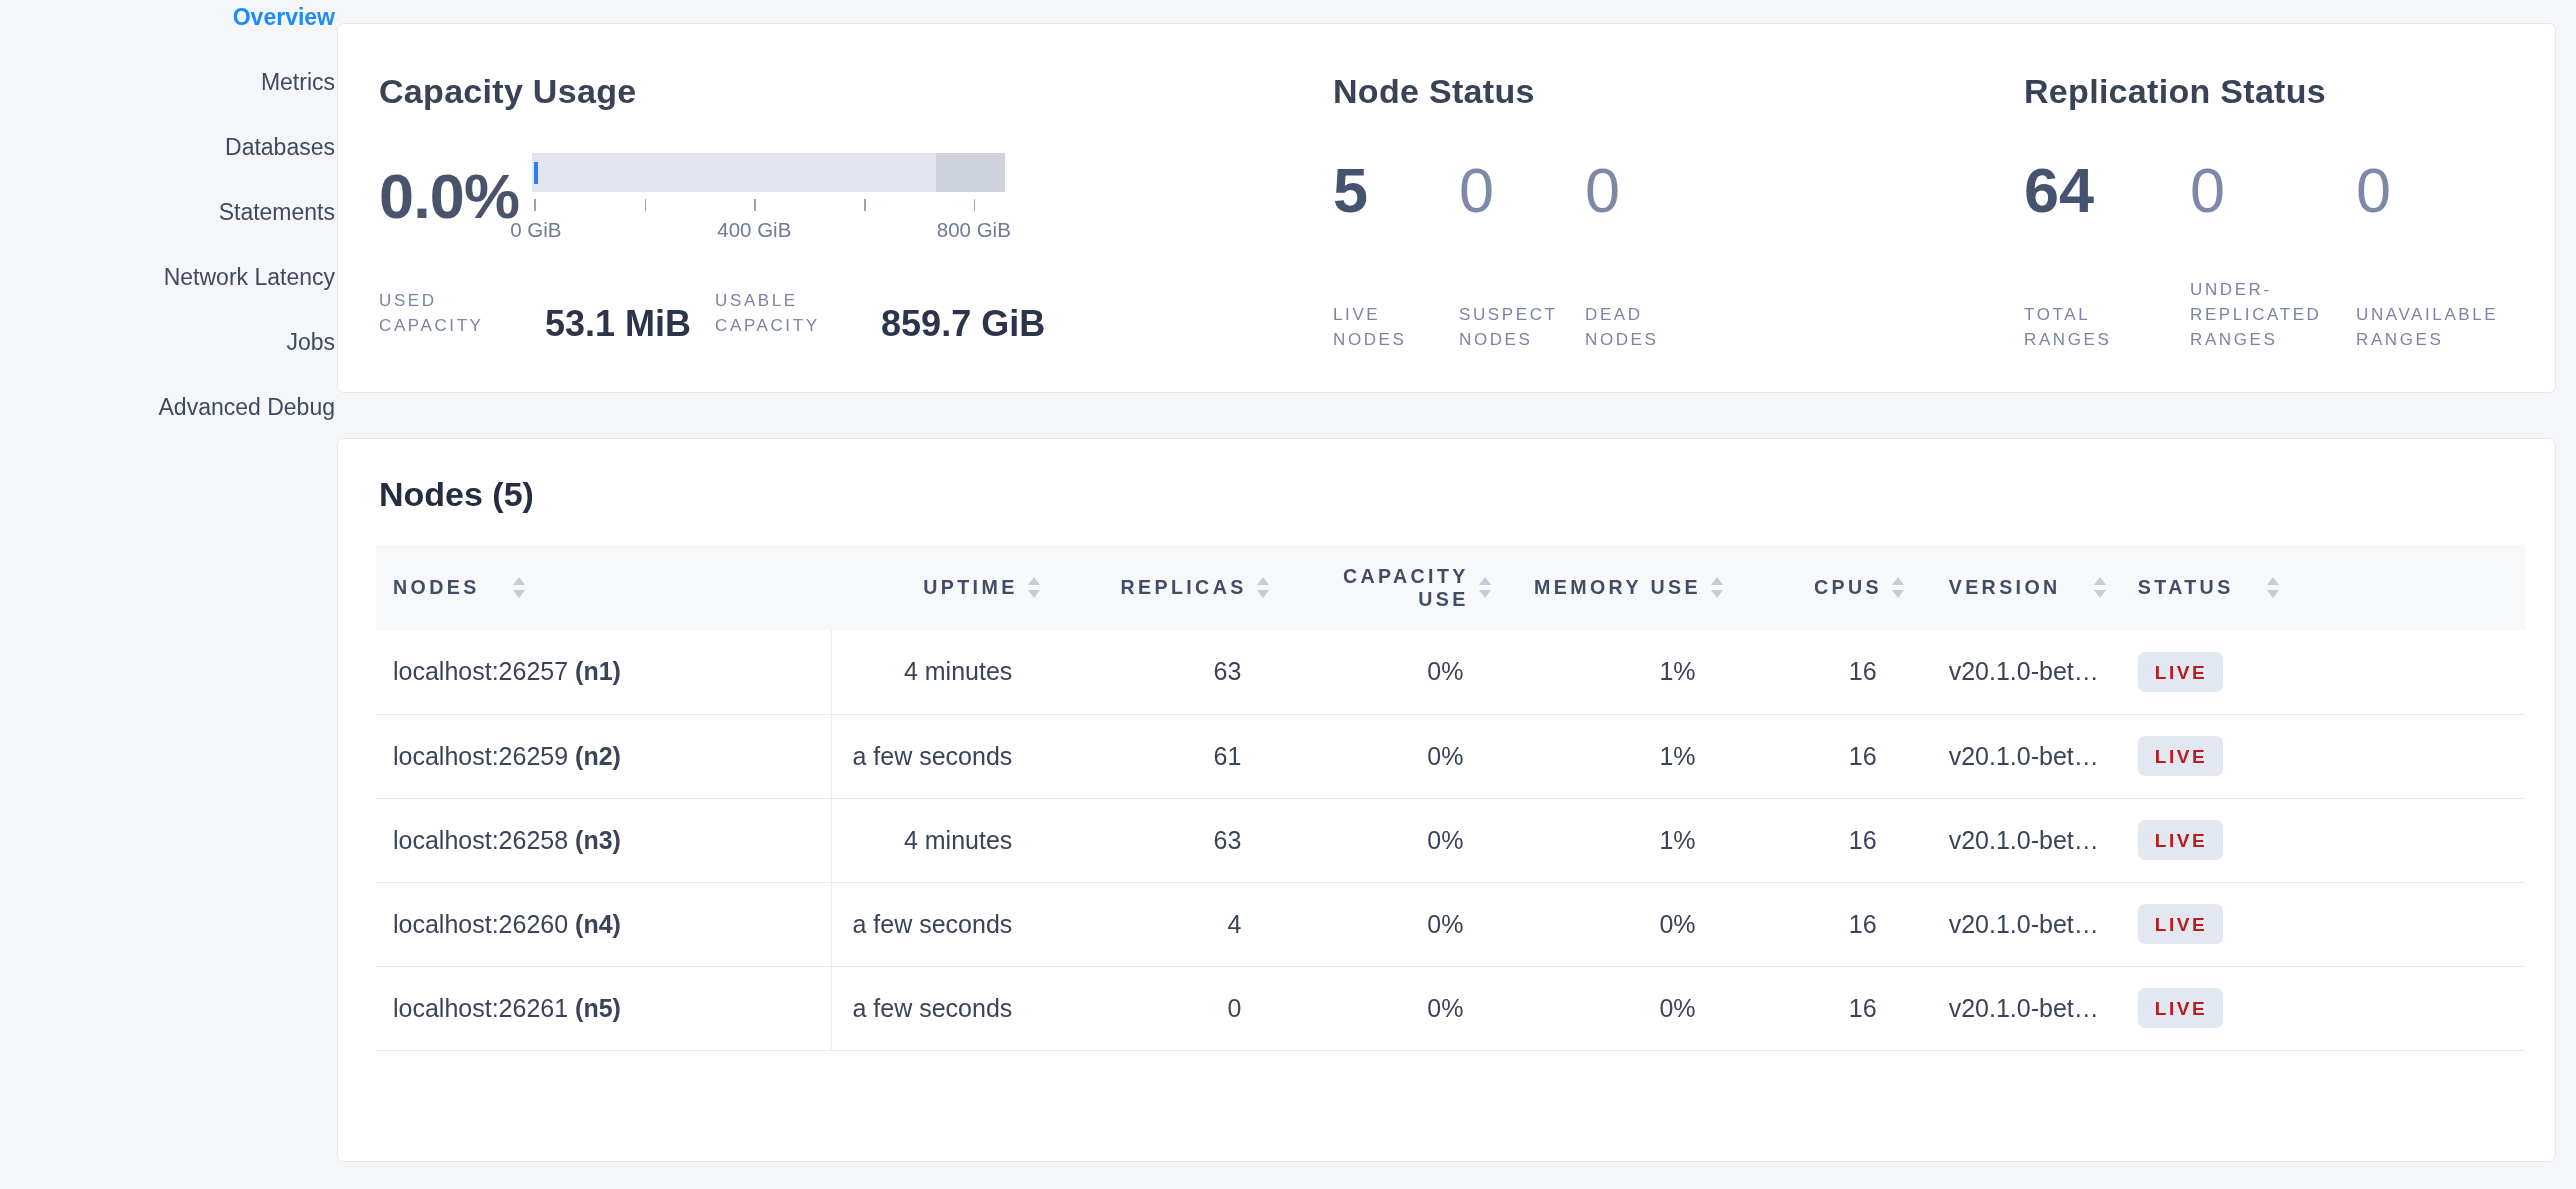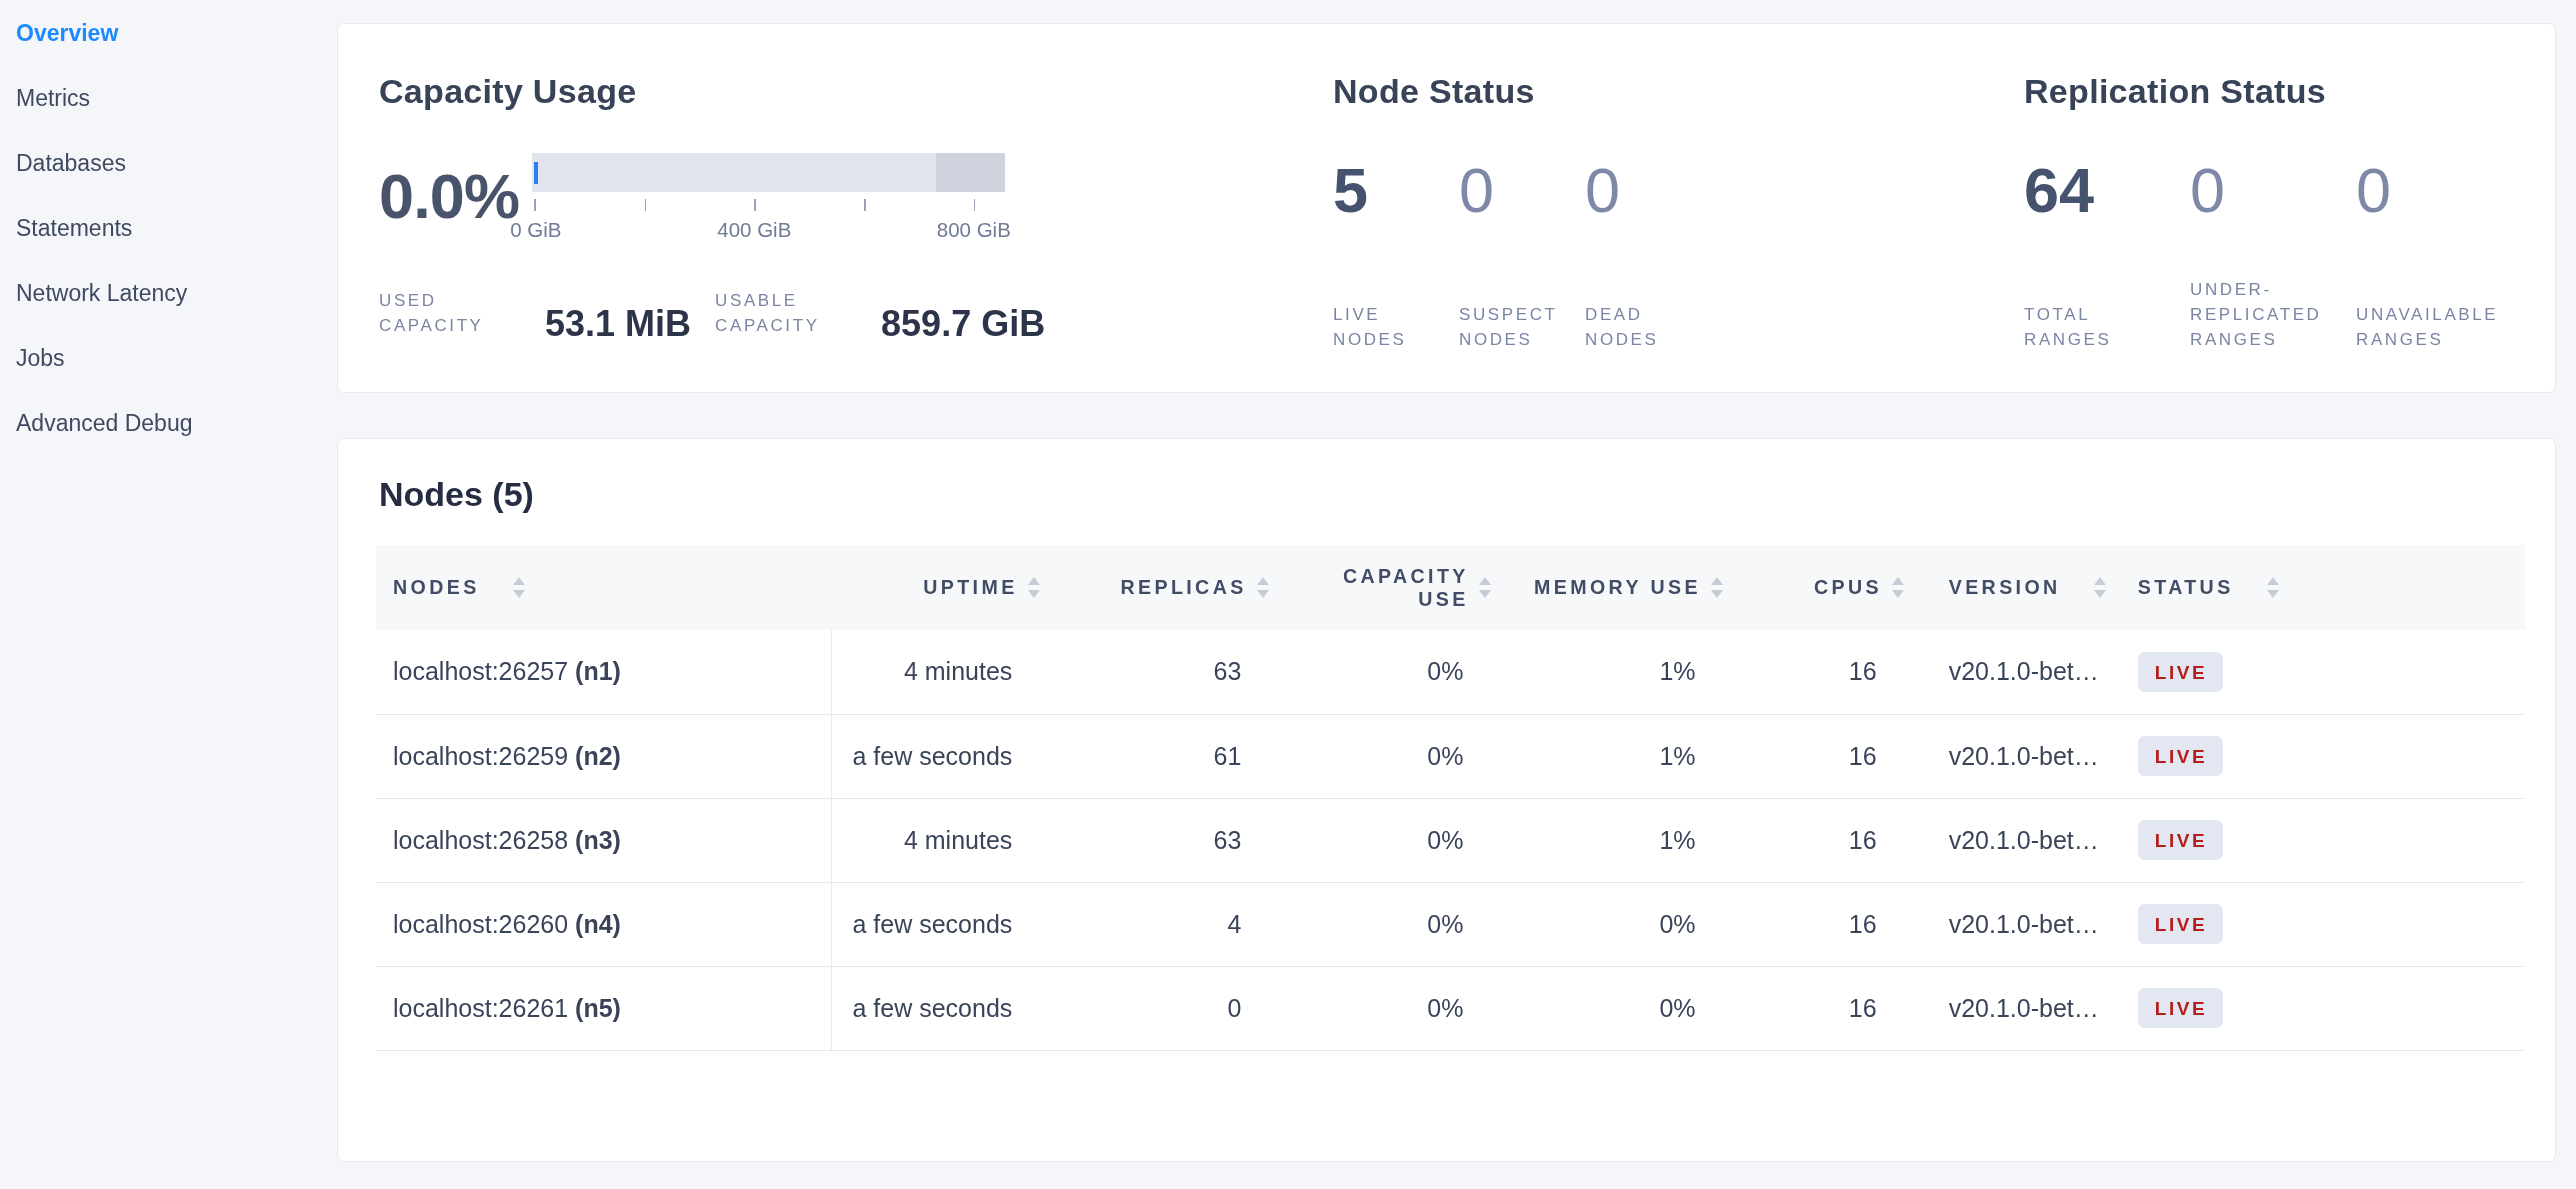--- a/index.html
+++ b/index.html
@@ -6,21 +6,21 @@
   html, body { width: 2576px; height: 1189px; }
   body {
     font-family: "Liberation Sans", sans-serif;
     background: #f4f6fa;
     color: #3a4459;
     overflow: hidden;
   }
   .page { position: relative; width: 2576px; height: 1189px; }
 
   
-  .sidebar { position: absolute; left: 0; top: 16px; width: 335px; padding: 4px 0 0 16px; }
+  .sidebar { position: absolute; left: 0; top: 0; width: 335px; padding: 4px 0 0 16px; text-align: right; }
   .nav-item {
     font-size: 23px; line-height: 27px; color: #3f4a60;
     margin-bottom: 38px; cursor: pointer; white-space: nowrap;
   }
   .nav-item.active { color: #1e8aff; font-weight: 700; }
 
   
   .card {
     position: absolute; left: 337px; width: 2219px;
     background: #ffffff; border: 1.7px solid #e4e7ee; border-radius: 6.8px;

